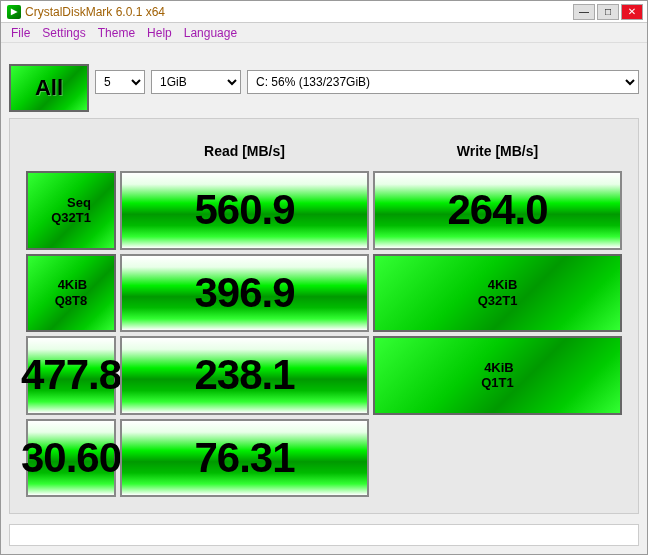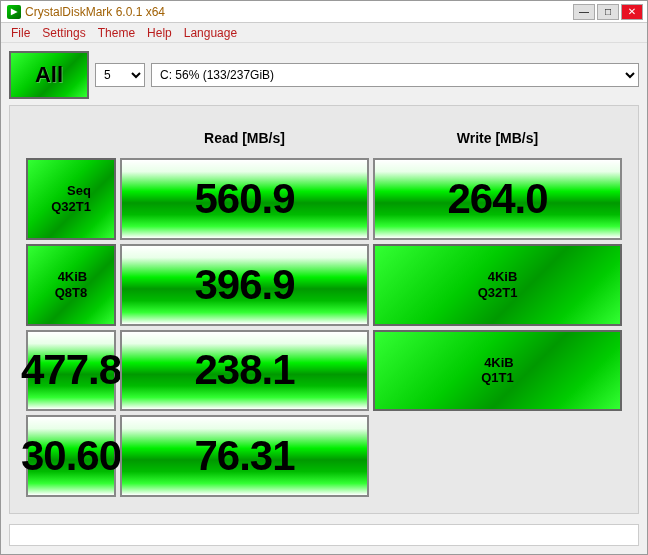--- a/index.html
+++ b/index.html
@@ -86,21 +86,21 @@
       display: flex;
       align-items: center;
       padding: 0 4px;
       font-size: 12px;
       border-bottom: 1px solid #ddd;
     }
 
     .menu-item {
       padding: 2px 6px;
       cursor: pointer;
-      color: #b91c1c;
+      color: #a21caf;
     }
 
     .content {
       flex: 1;
       padding: 8px;
       display: flex;
       flex-direction: column;
       gap: 6px;
     }
 
@@ -116,20 +116,21 @@
       background: linear-gradient(135deg, #33ff33 0%, #00cc00 40%, #009900 60%, #00cc00 80%, #33ff33 100%);
       border: 2px solid #666;
       display: flex;
       align-items: center;
       justify-content: center;
       font-size: 22px;
       font-weight: bold;
       color: #000;
       cursor: pointer;
       text-shadow: 1px 1px 0 rgba(255,255,255,0.3);
+      margin-top: 13px;
     }
 
     .select-box {
       height: 24px;
       border: 1px solid #999;
       background: white;
       padding: 0 4px;
       font-size: 12px;
       cursor: pointer;
       display: flex;
@@ -238,20 +239,26 @@
         <span>All</span>
       </div>
 
       <select class="select-box">
         <option>1</option>
         <option>3</option>
         <option selected="">5</option>
         <option>10</option>
       </select>
 
+      <select class="select-box" style="min-width:90px">
+        <option>512MiB</option>
+        <option selected="">1GiB</option>
+        <option>2GiB</option>
+        <option>4GiB</option>
+      </select>
 
       <select class="select-box drive-select" style="min-width:200px; flex:1">
         <option selected="">C: 56% (133/237GiB)</option>
       </select>
     </div>
 
     <div class="benchmark-grid">
 
       <div class="header-empty"></div>
       <div class="header-cell">Read [MB/s]</div>

